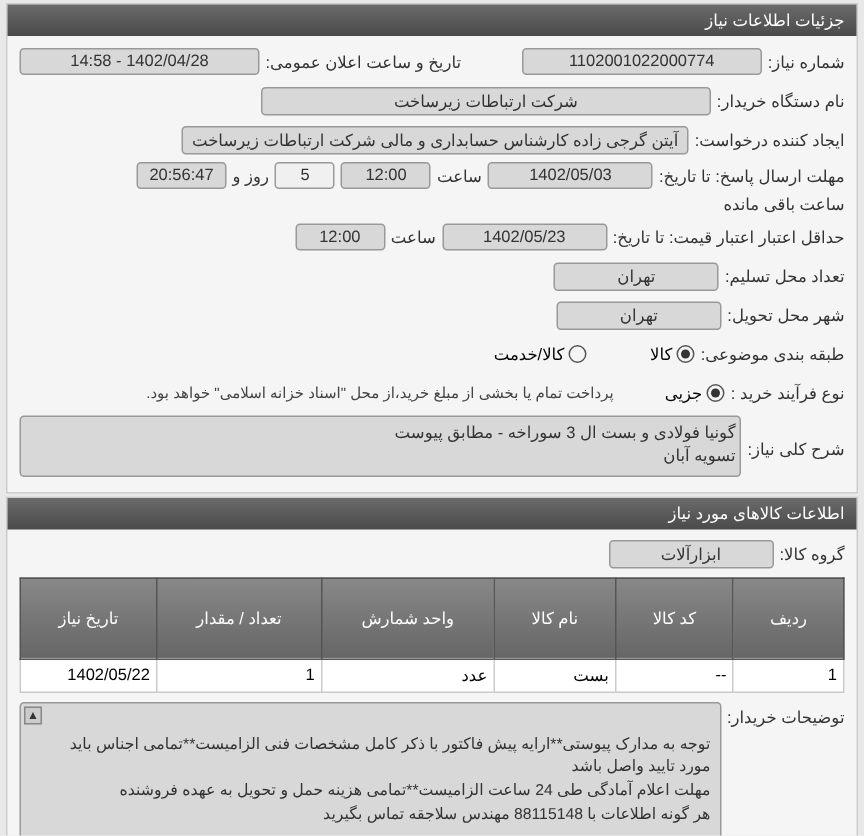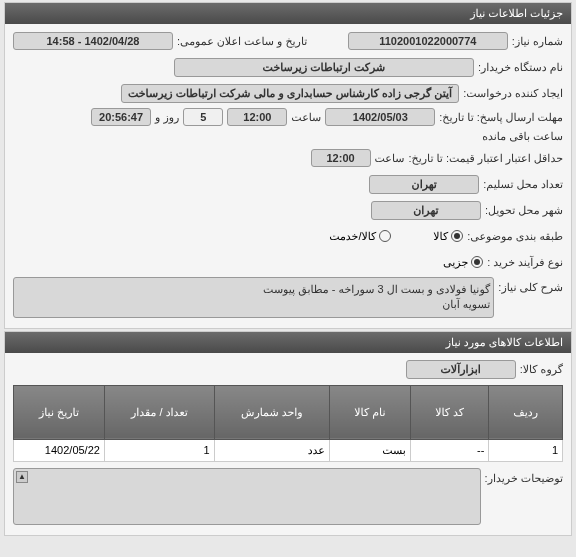--- a/index.html
+++ b/index.html
@@ -42,21 +42,20 @@
 .field {
   background: #d8d8d8;
   border: 1px solid #999;
   border-radius: 3px;
   padding: 2px 6px;
   font-size: 11px;
   min-height: 18px;
   display: inline-block;
   text-align: center;
   color: #333;
-  font-weight: bold;
 }
 .field.wide { min-width: 160px; }
 .field.med { min-width: 110px; }
 .field.sm { min-width: 60px; }
 .field.xs { min-width: 40px; }
 .field.light { background: #f0f0f0; }
 .btn {
   background: linear-gradient(#e8e8e8, #c8c8c8);
   border: 1px solid #888;
   border-radius: 3px;
@@ -184,20 +183,21 @@
       <span class="label">ساعت</span>
       <span class="field sm">12:00</span>
       <span class="field xs light">5</span>
       <span class="label">روز و</span>
       <span class="field sm">20:56:47</span>
       <span class="label">ساعت باقی مانده</span>
     </div>
 
     <div class="row">
       <span class="label">حداقل اعتبار اعتبار قیمت: تا تاریخ:</span>
+      <span class="field med">1402/05/23</span>
       <span class="label">ساعت</span>
       <span class="field sm">12:00</span>
     </div>
 
     <div class="row">
       <span class="label">تعداد محل تسلیم:</span>
       <span class="field med">تهران</span>
     </div>
 
     <div class="row">
@@ -220,24 +220,25 @@
     </div>
 
     <div class="row">
       <span class="label">نوع فرآیند خرید :</span>
       <span class="radio-group">
         <span class="radio-item">
           <span class="radio checked"></span>
           <span>جزیی</span>
         </span>
       </span>
+      <span class="note">پرداخت تمام یا بخشی از مبلغ خرید،از محل "اسناد خزانه اسلامی" خواهد بود.</span>
     </div>
 
     <div class="row" style="align-items:flex-start">
-      <span class="label" style="margin-top:4px">شرح کلی نیاز:</span>
+      <span class="label" style="margin-top:16px">شرح کلی نیاز:</span>
       <div class="textarea" style="flex:1;white-space:pre-line">گونیا فولادی و بست ال 3 سوراخه - مطابق پیوست
 تسویه آبان</div>
     </div>
 
   </div>
 </div>
 
 <div class="panel">
   <div class="panel-header">اطلاعات کالاهای مورد نیاز</div>
   <div class="panel-body">
@@ -266,19 +267,22 @@
           <td>عدد</td>
           <td>1</td>
           <td>1402/05/22</td>
         </tr>
       </tbody>
     </table>
 
     <div class="row" style="align-items:flex-start;margin-top:6px">
       <span class="label" style="margin-top:4px">توضیحات خریدار:</span>
       <div class="desc-box" style="flex:1;white-space:pre-line;padding-left:18px">
+        <span>توجه به مدارک پیوستی**ارایه پیش فاکتور با ذکر کامل مشخصات فنی الزامیست**تمامی اجناس باید مورد تایید واصل باشد
+مهلت اعلام آمادگی طی 24 ساعت الزامیست**تمامی هزینه حمل و تحویل به عهده فروشنده
+هر گونه اطلاعات با 88115148 مهندس سلاجقه تماس بگیرید</span>
         <span class="scroll-arrow" style="top:2px">▲</span>
         
       </div>
     </div>
 
   </div>
 </div>
 
 </body></html>

